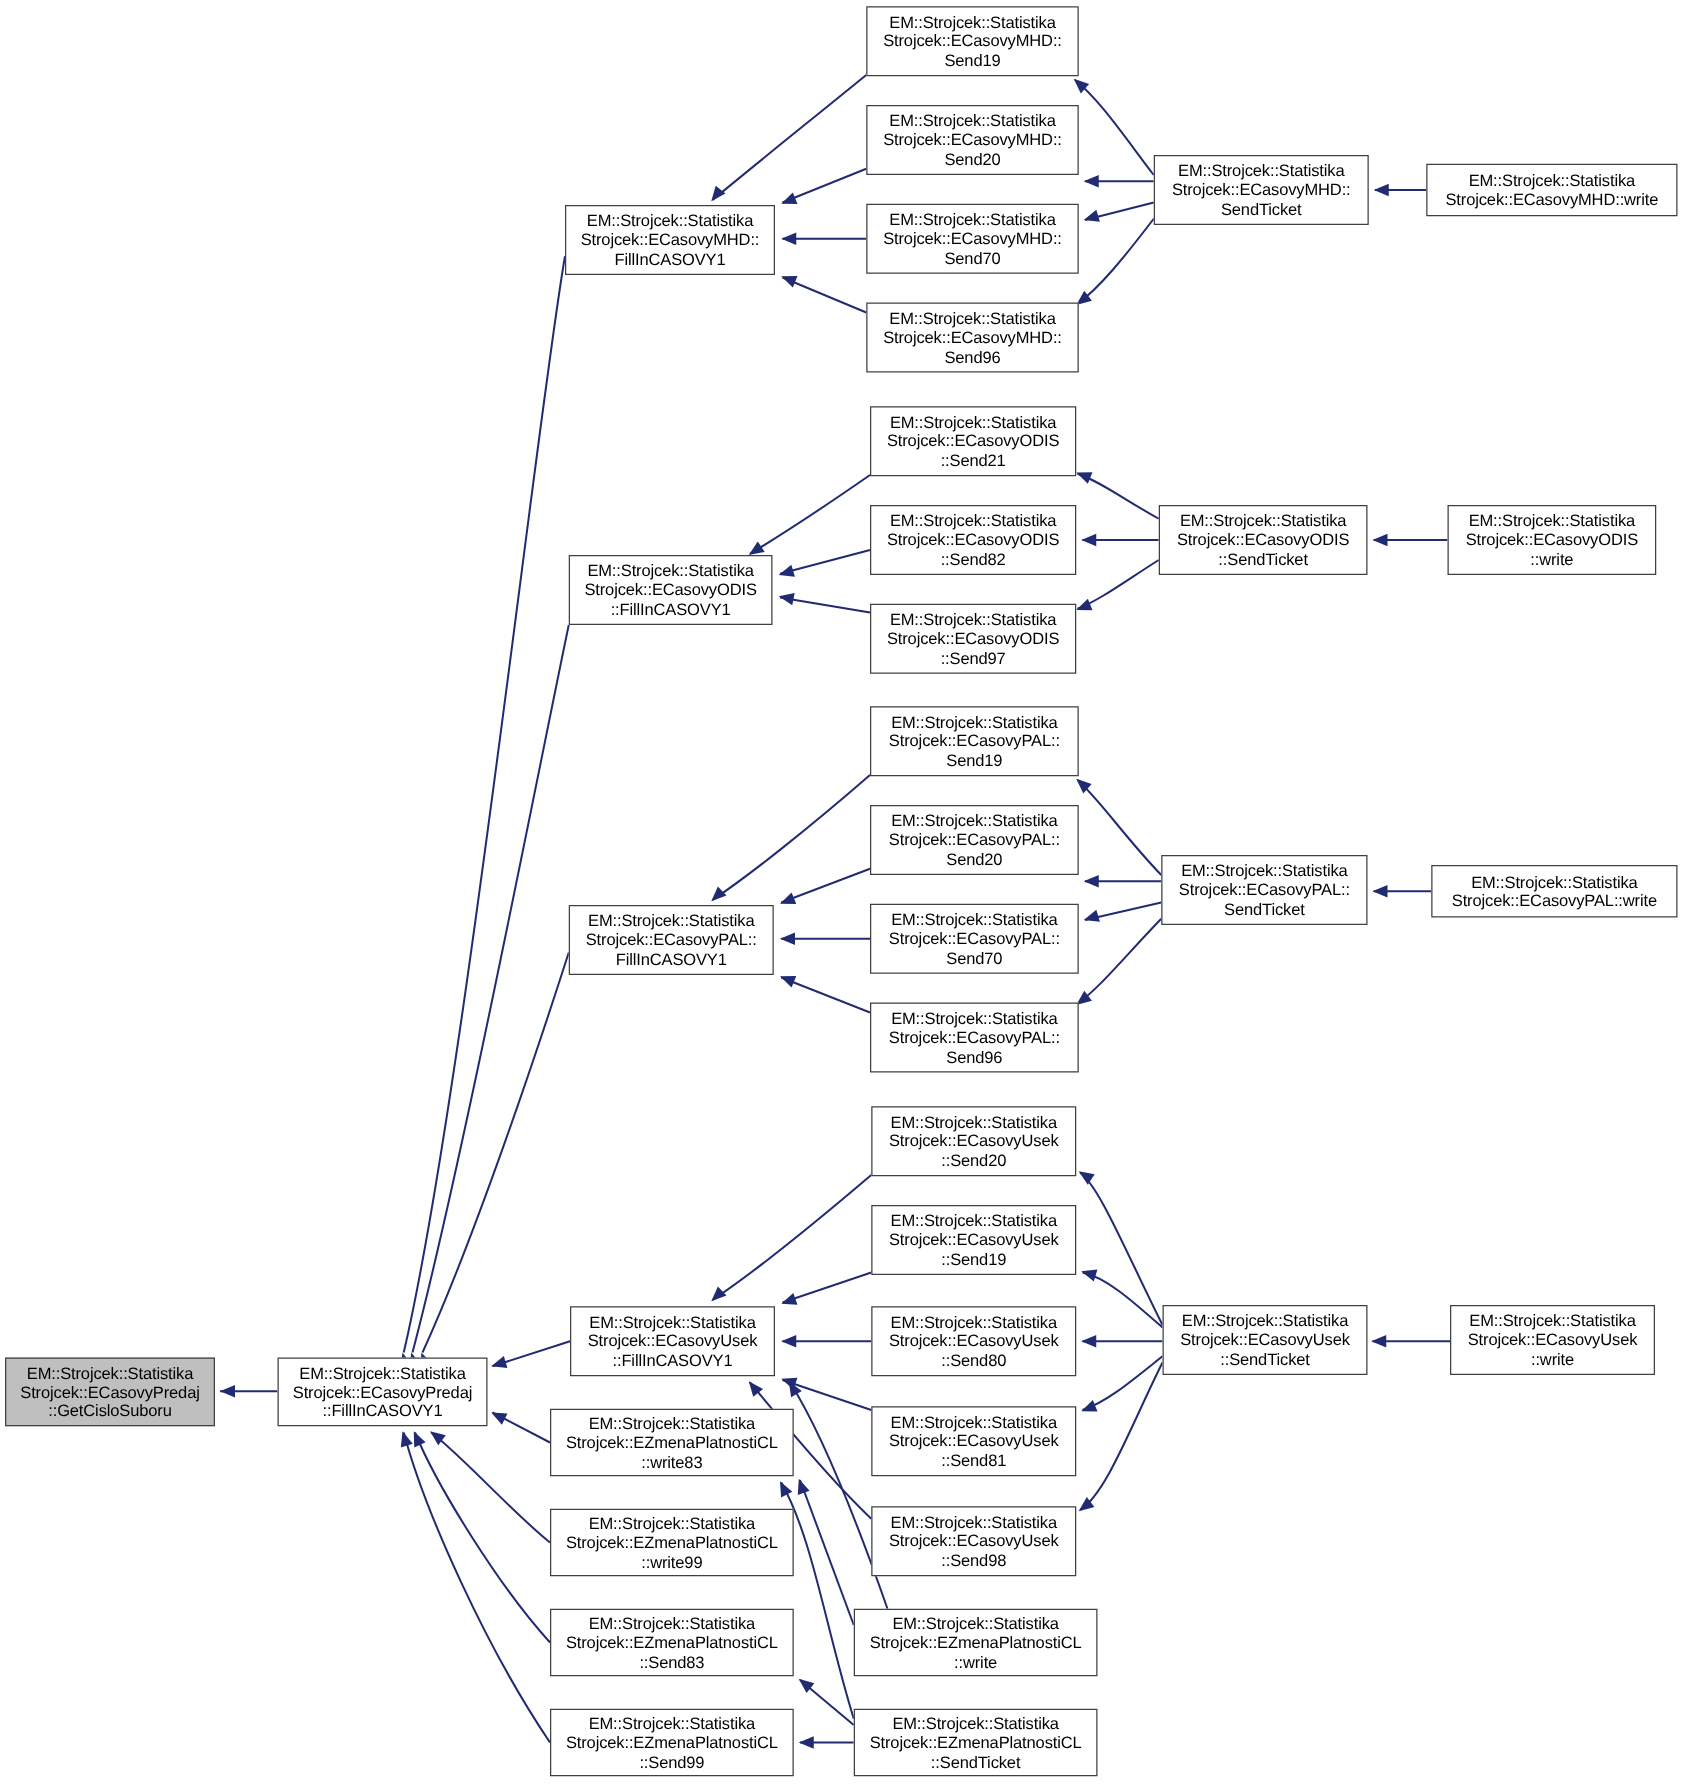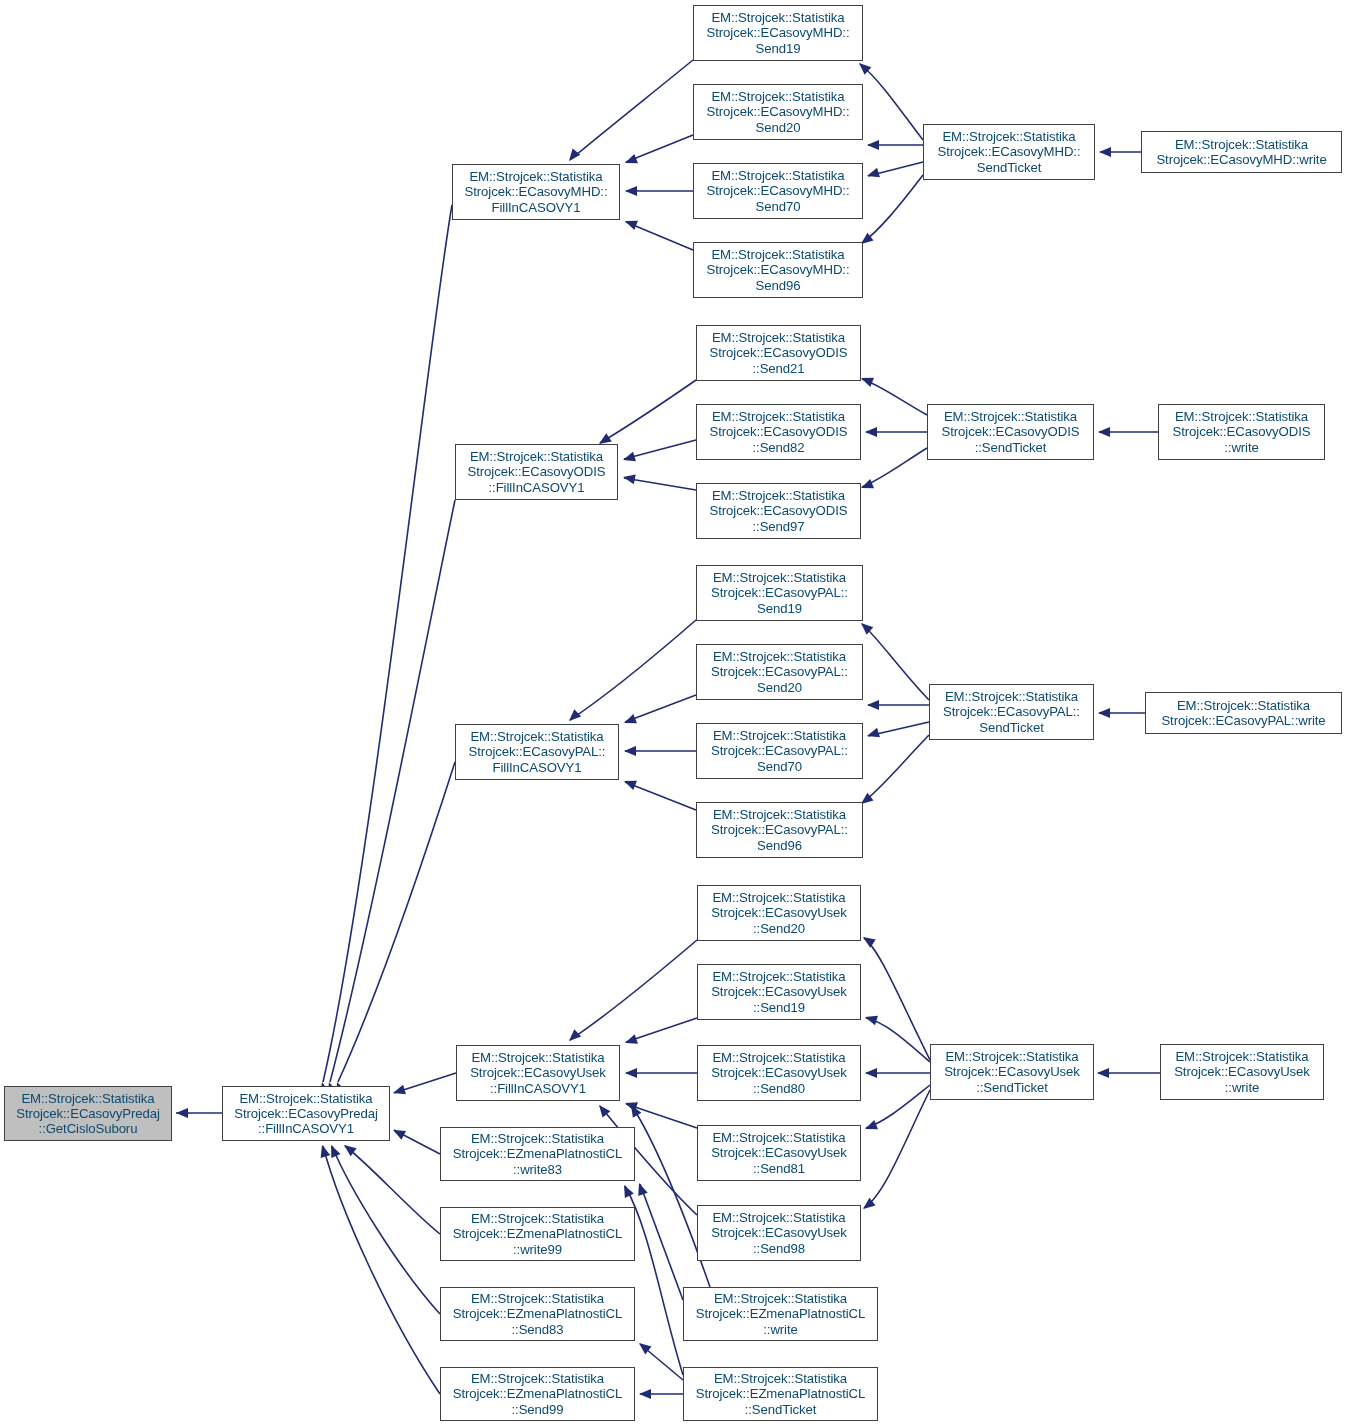--- a/index.html
+++ b/index.html
@@ -1,21 +1,21 @@
 <!DOCTYPE html>
 <html><head>
 <meta charset="utf-8">
 <style>
   html,body{margin:0;padding:0;background:#ffffff;}
   #graph-root{position:relative;width:1348px;height:1427px;background:#ffffff;
     font-family:"Liberation Sans","DejaVu Sans",sans-serif;overflow:hidden;}
   #edge-layer{position:absolute;left:0;top:0;width:1348px;height:1427px;}
   .node{position:absolute;box-sizing:border-box;border:1px solid #404040;
     background:#ffffff;display:flex;align-items:center;justify-content:center;
-    text-align:center;color:#0c4a6e;font-size:13.2px;line-height:15.2px;
+    text-align:center;color:#000000;font-size:13.2px;line-height:15.2px;
     letter-spacing:-0.1px;padding:1px 2px;}
   .node.highlight{background:#bfbfbf;}
   .node span{display:block;width:100%;}
 </style>
 </head>
 <body>
 
 <div id="graph-root">
   <svg id="edge-layer" viewBox="0 0 1348 1427" xmlns="http://www.w3.org/2000/svg">
       <path d="M222,1113 L176,1113" fill="none" stroke="#212b72" stroke-width="1.6"></path>

